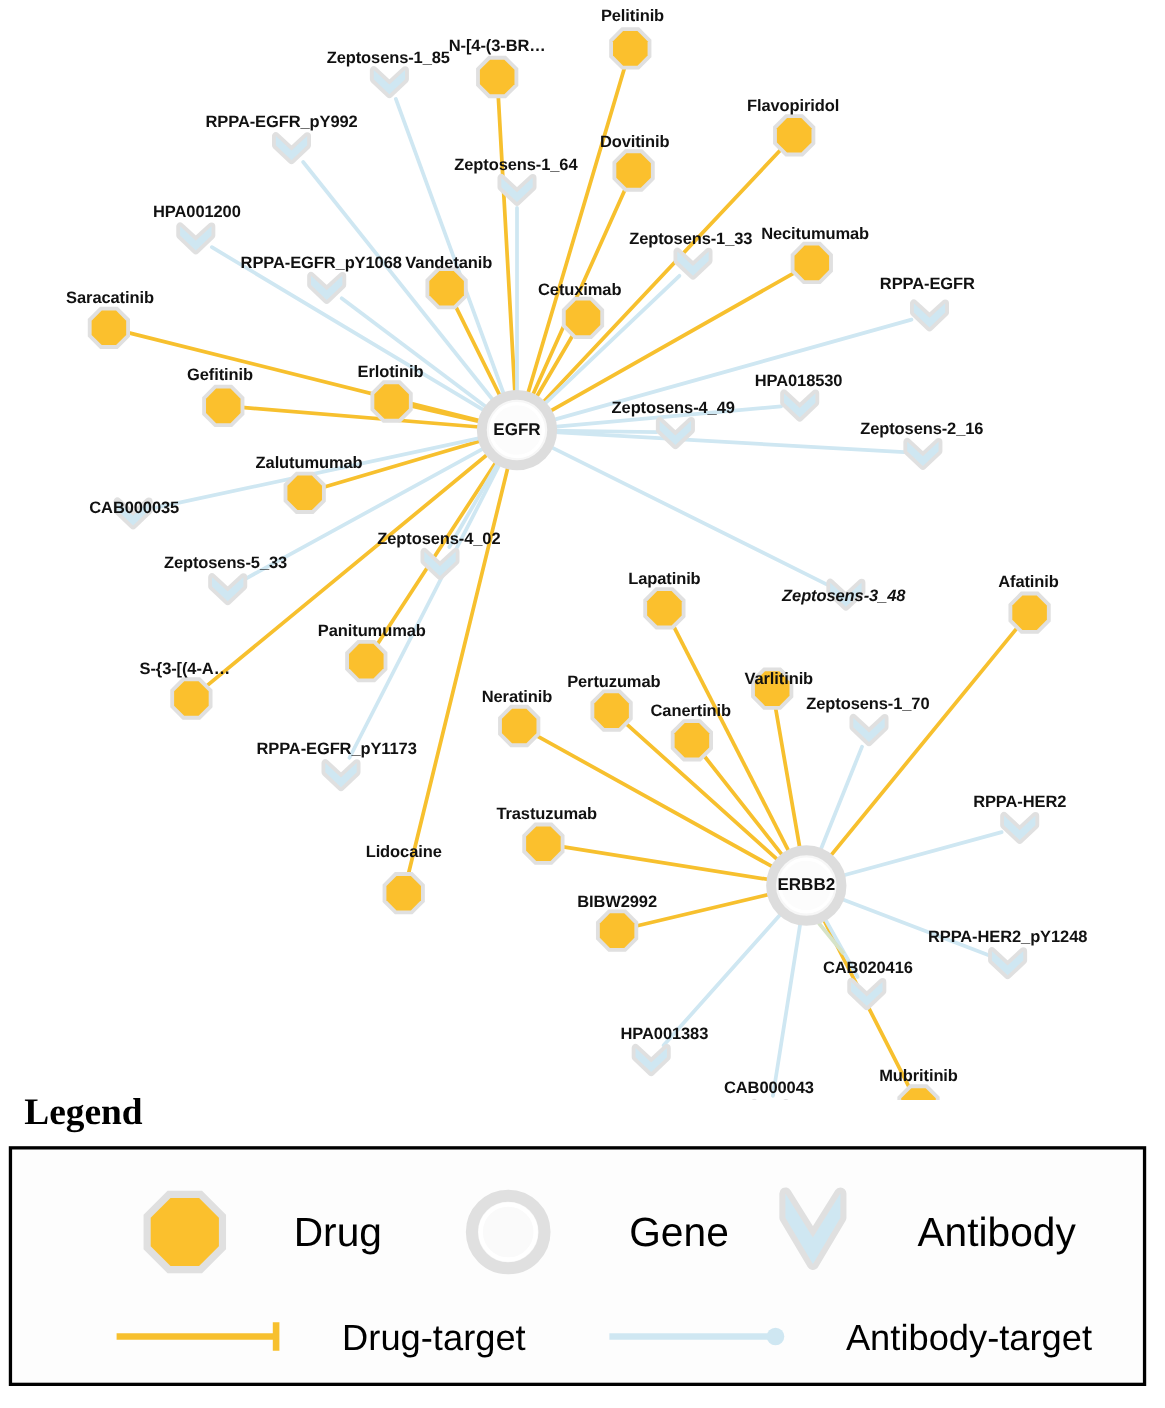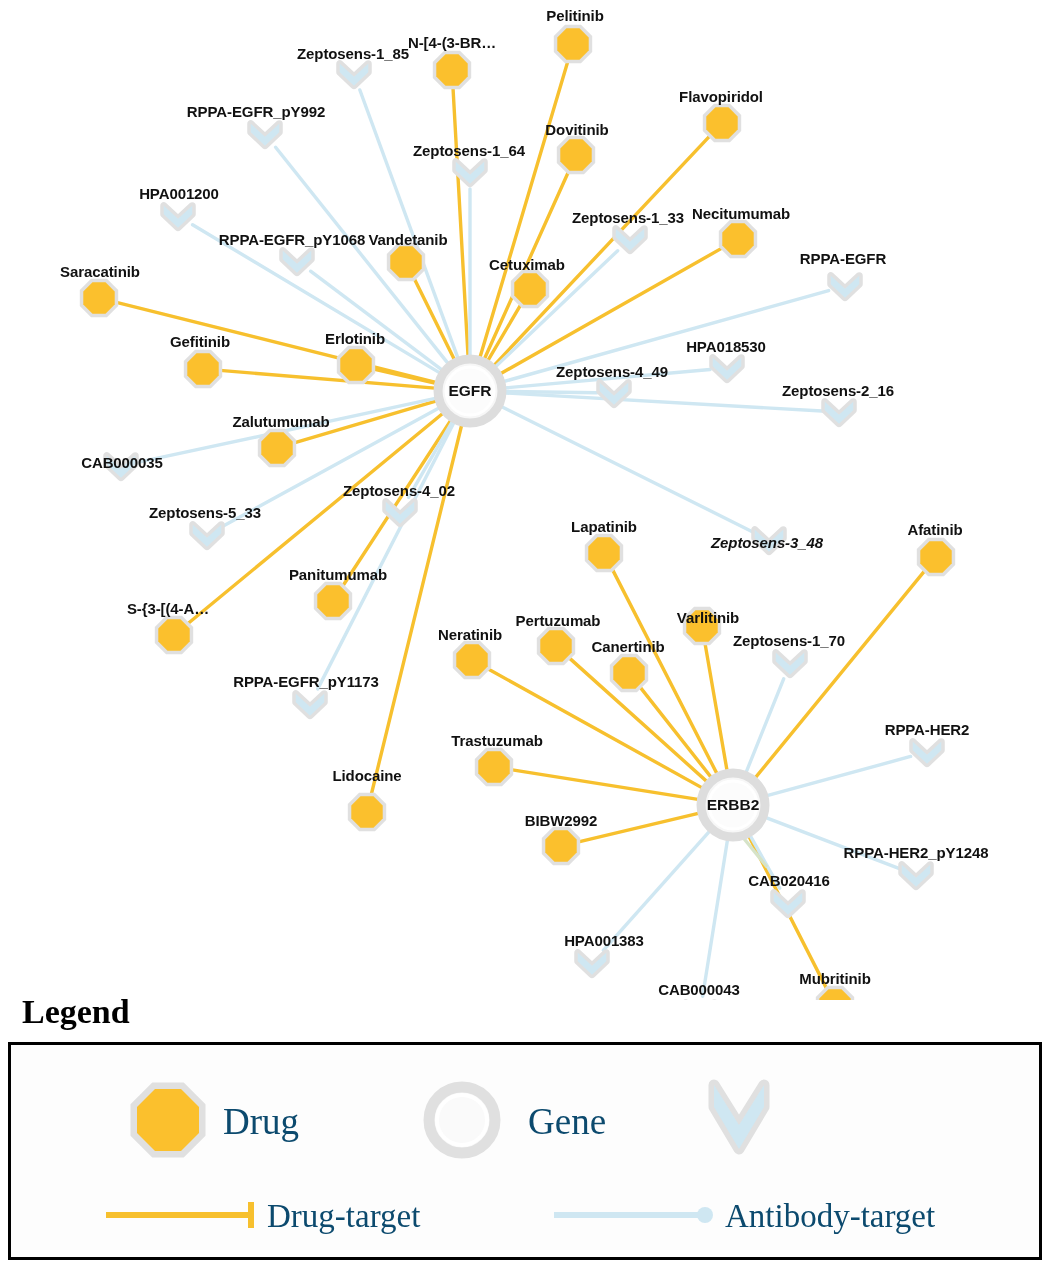--- a/index.html
+++ b/index.html
@@ -61,25 +61,26 @@
     left: 8px;
     top: 57px;
     width: 1034px;
     height: 218px;
     border: 3px solid #000000;
     background: #fdfdfd;
     box-sizing: border-box;
   }
   .legend-text {
     position: absolute;
-    font-family: Liberation Serif, serif;
+    font-family: Liberation Sans, sans-serif;
     font-size: 37px;
-    color: #0c4a6e;
+    color: #000000;
     white-space: nowrap;
     transform: translateY(-50%);
+    margin-left: 44px;
   }
   .legend-text.small {
     font-size: 33px;
   }
 </style>
 </head>
 <body>
 
 <div id="network">
   <svg id="graph-svg" width="1059" height="1000" viewBox="0 0 1059 1000">
@@ -526,16 +527,17 @@
         <line x1="240" y1="157" x2="240" y2="183" stroke="#F7C02E" stroke-width="6"></line>
       </g>
 
       <g>
         <line x1="543" y1="170" x2="690" y2="170" stroke="#CFE7F2" stroke-width="6"></line>
         <circle cx="694" cy="170" r="8" fill="#CFE7F2"></circle>
       </g>
     </svg>
     <div class="legend-text" style="left:212px; top:76px;">Drug</div>
     <div class="legend-text" style="left:517px; top:76px;">Gene</div>
+    <div class="legend-text" style="left:779px; top:76px;">Antibody</div>
     <div class="legend-text small" style="left:256px; top:171px;">Drug-target</div>
     <div class="legend-text small" style="left:714px; top:171px;">Antibody-target</div>
   </div>
 </div>
 
 </body></html>

